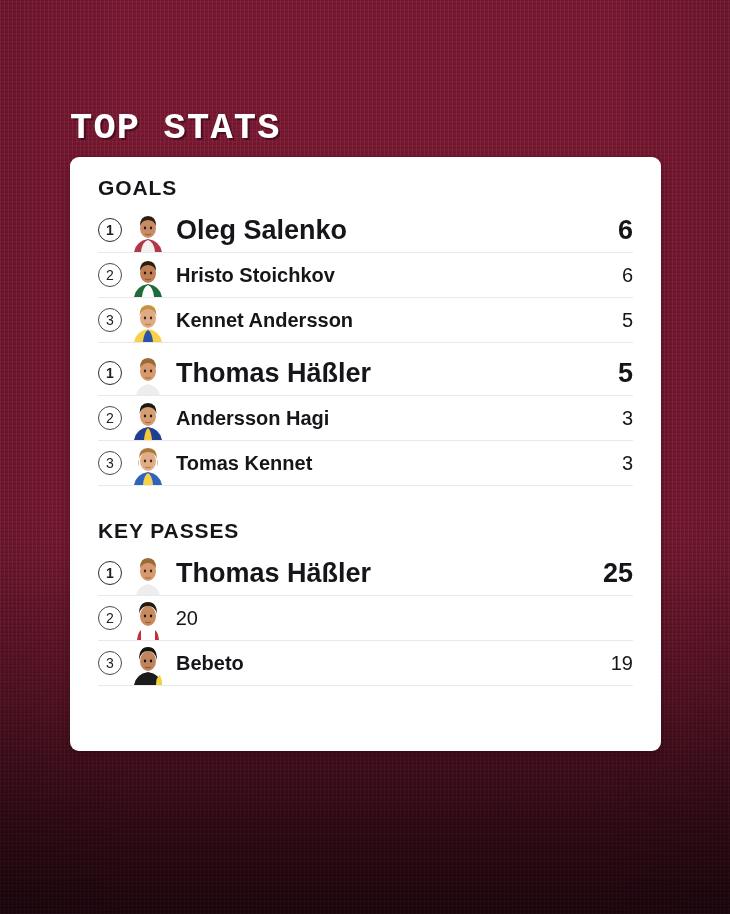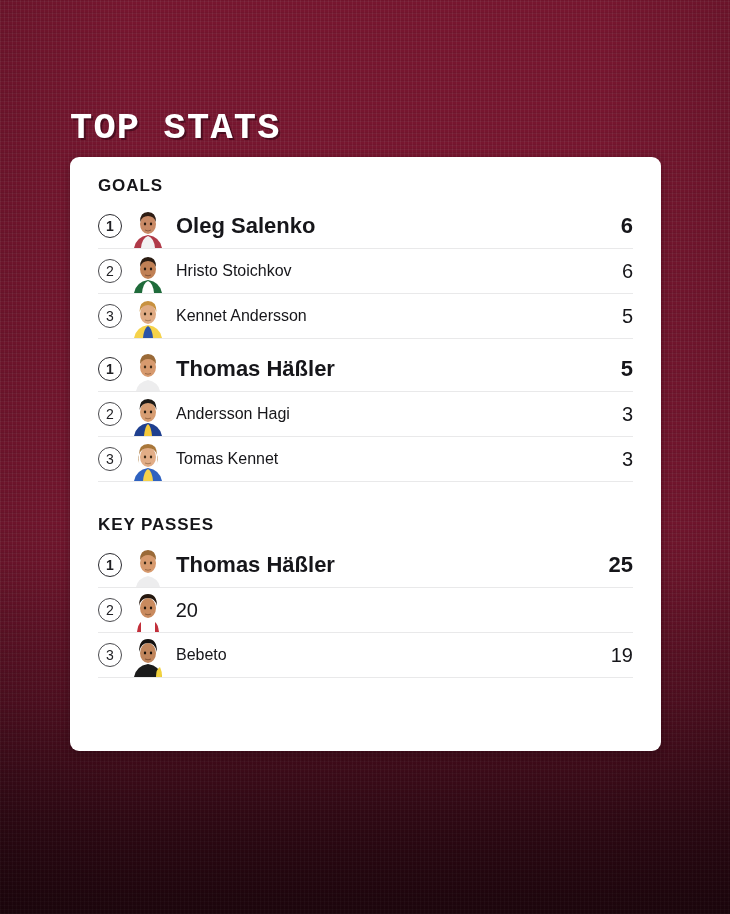--- a/index.html
+++ b/index.html
@@ -98,21 +98,21 @@
     z-index: 4;
     overflow: hidden;
     box-sizing: border-box;
     padding: 0 28px;
   }
 
   .section {
     position: relative;
   }
   .section-title {
-    font-size: 17px;
+    font-size: 21px;
     font-weight: 700;
     letter-spacing: 0.9px;
     color: #16161a;
     margin: 0;
   }
   .section-goals    .section-title { padding-top: 19px; }
   .section-assists  .section-title { padding-top: 33px; }
   .section-keypass  .section-title { padding-top: 33px; }
 
   .rows {
@@ -150,40 +150,40 @@
     margin-left: 10px;
     position: relative;
     overflow: hidden;
     align-self: flex-end;
   }
   .avatar svg { display: block; }
 
   .pname {
     flex: 1 1 auto;
     margin-left: 12px;
-    font-size: 16px;
+    font-size: 20px;
     color: #16161a;
-    font-weight: 400;
+    font-weight: 700;
     white-space: nowrap;
     overflow: hidden;
     text-overflow: ellipsis;
   }
   .pval {
     flex: 0 0 auto;
     font-size: 20px;
     color: #16161a;
     font-weight: 400;
     text-align: right;
     min-width: 34px;
   }
 
   .row.top .pname,
   .row.top .pval {
     font-weight: 700;
-    font-size: 22px;
+    font-size: 27px;
   }
   .row.top .rank {
     border-width: 1.5px;
     border-color: #2b2b30;
   }
   .row.top .rank span { font-weight: 600; }
 </style>
 </head>
 <body>
 

